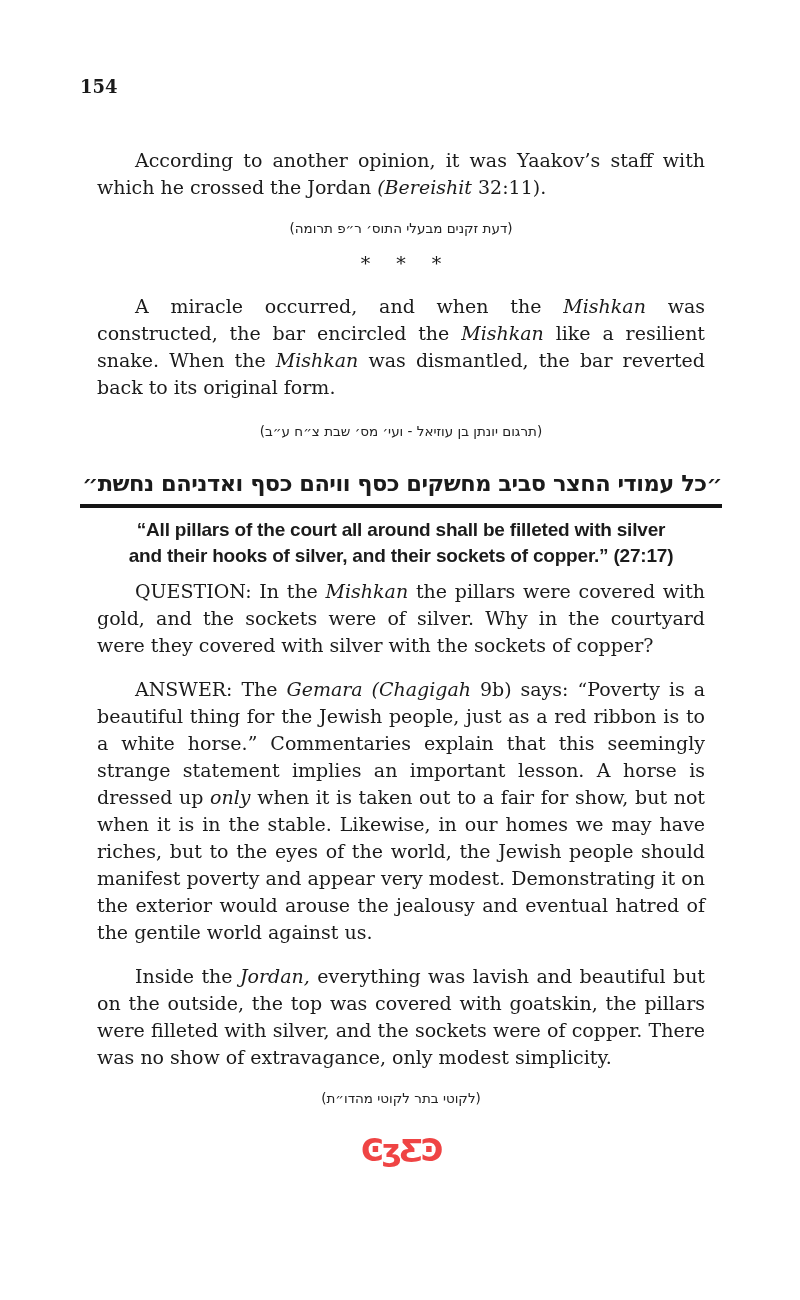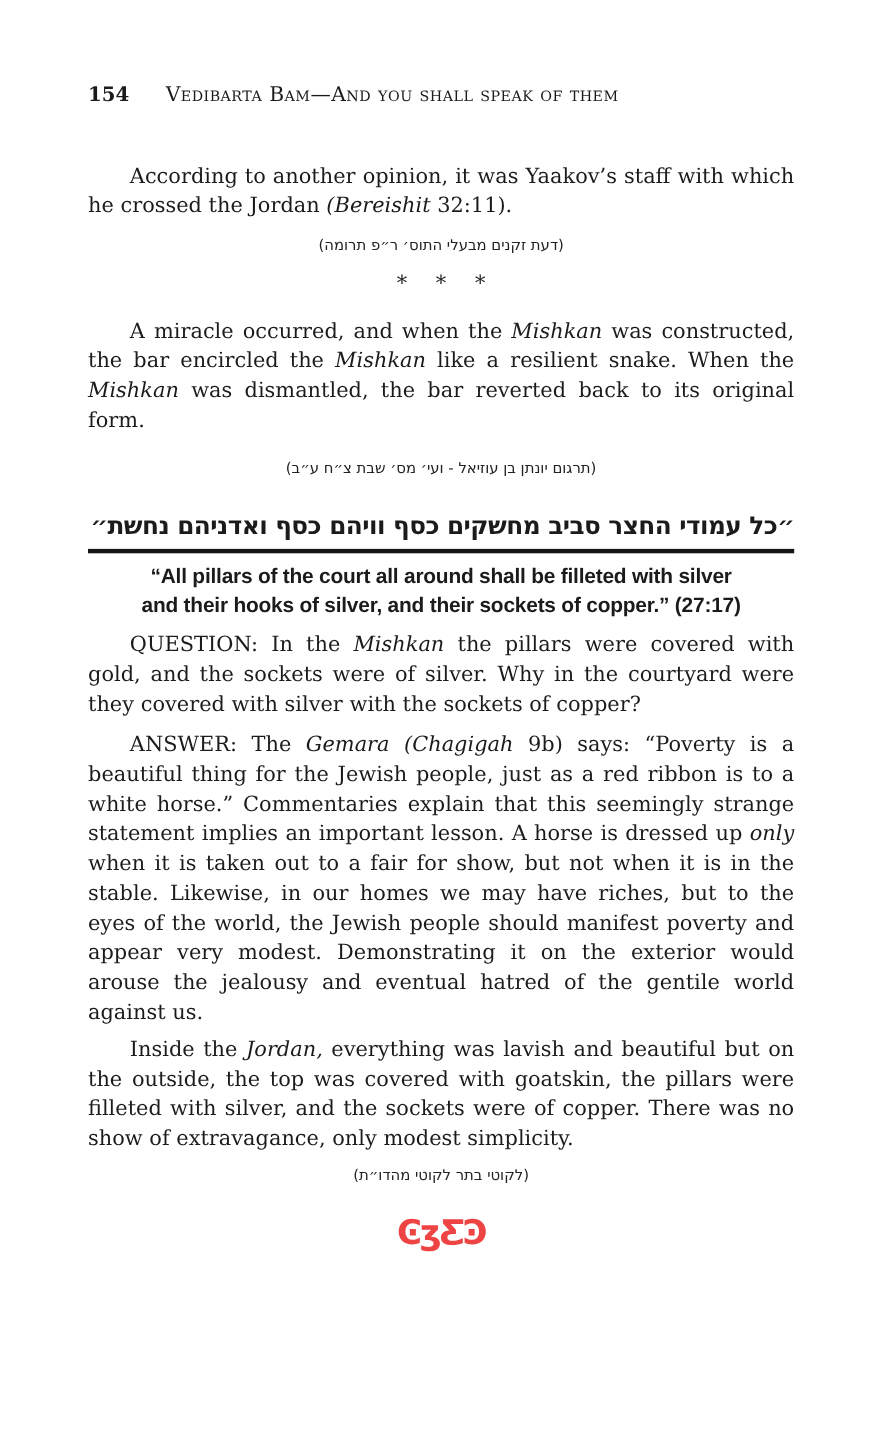--- a/index.html
+++ b/index.html
@@ -25,21 +25,21 @@
     font-size: 18.5px;
     letter-spacing: 0.4px;
   }
 
   
   .para {
     font-size: 19px;
     line-height: 27px;
     text-align: justify;
     text-indent: 38px;
-    margin: 0;
+    margin: 17px;
   }
   .it { font-style: italic; }
 
   
   .citation {
     direction: rtl;
     text-align: center;
     font-family: "DejaVu Sans", sans-serif;
     font-size: 13.5px;
     line-height: 20px;
@@ -99,21 +99,20 @@
     color: #ef4444;
   }
 </style>
 </head>
 <body>
 
 <div class="page">
 
   <div class="running-head">
     <span class="page-num">154</span>
-    <span class="running-title">Vedibarta Bam—And you shall speak of them</span>
   </div>
 
   <p class="para p1"><span>According to another opinion, it was Yaakov’s staff with which he crossed the Jordan </span><span class="it">(Bereishit</span><span> 32:11).</span></p>
 
   <div class="citation c1">(דעת זקנים מבעלי התוס׳ ר״פ תרומה)</div>
 
   <div class="stars">* * *</div>
 
   <p class="para p2"><span>A miracle occurred, and when the </span><span class="it">Mishkan</span><span> was constructed, the bar encircled the </span><span class="it">Mishkan</span><span> like a resilient snake. When the </span><span class="it">Mishkan</span><span> was dismantled, the bar reverted back to its original form.</span></p>
 

